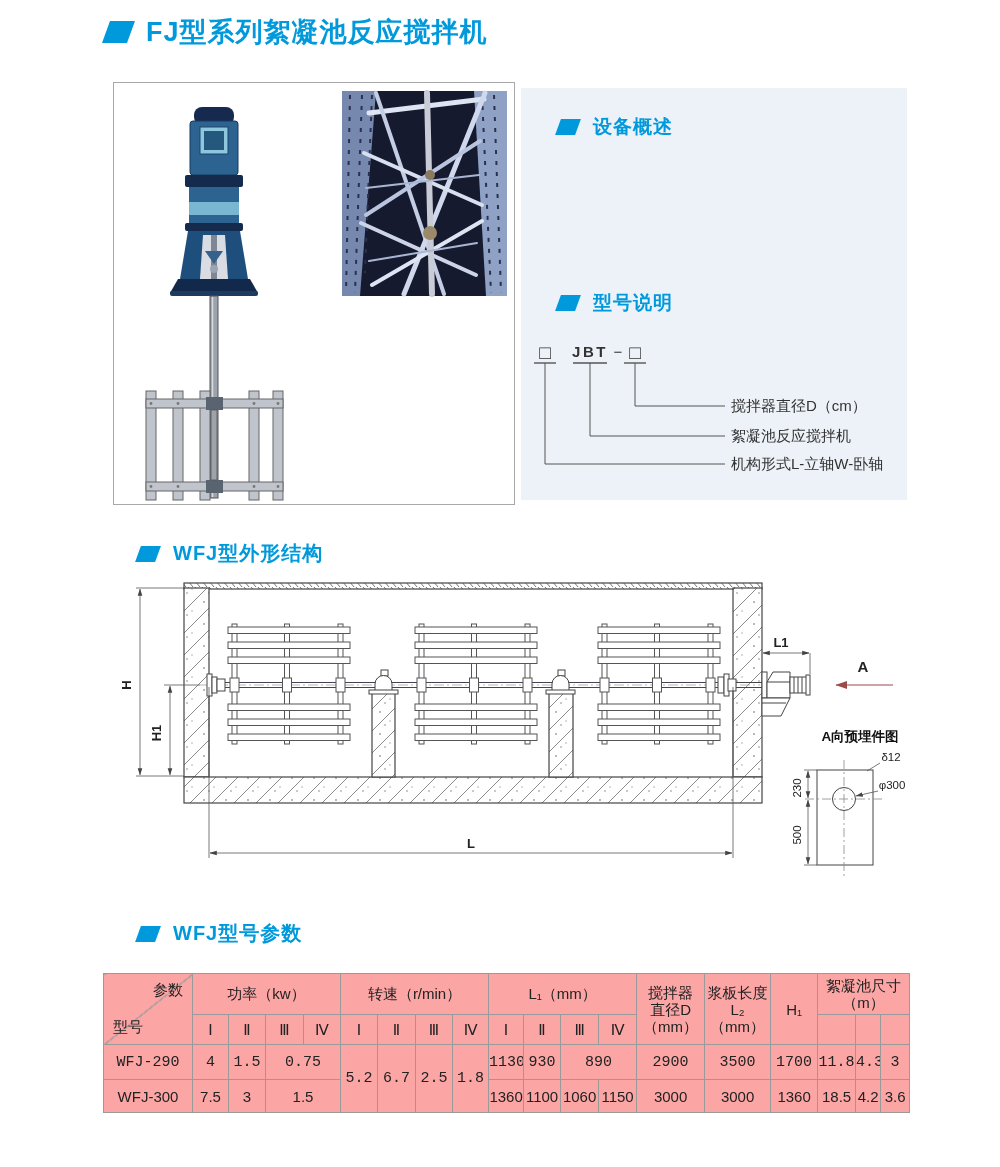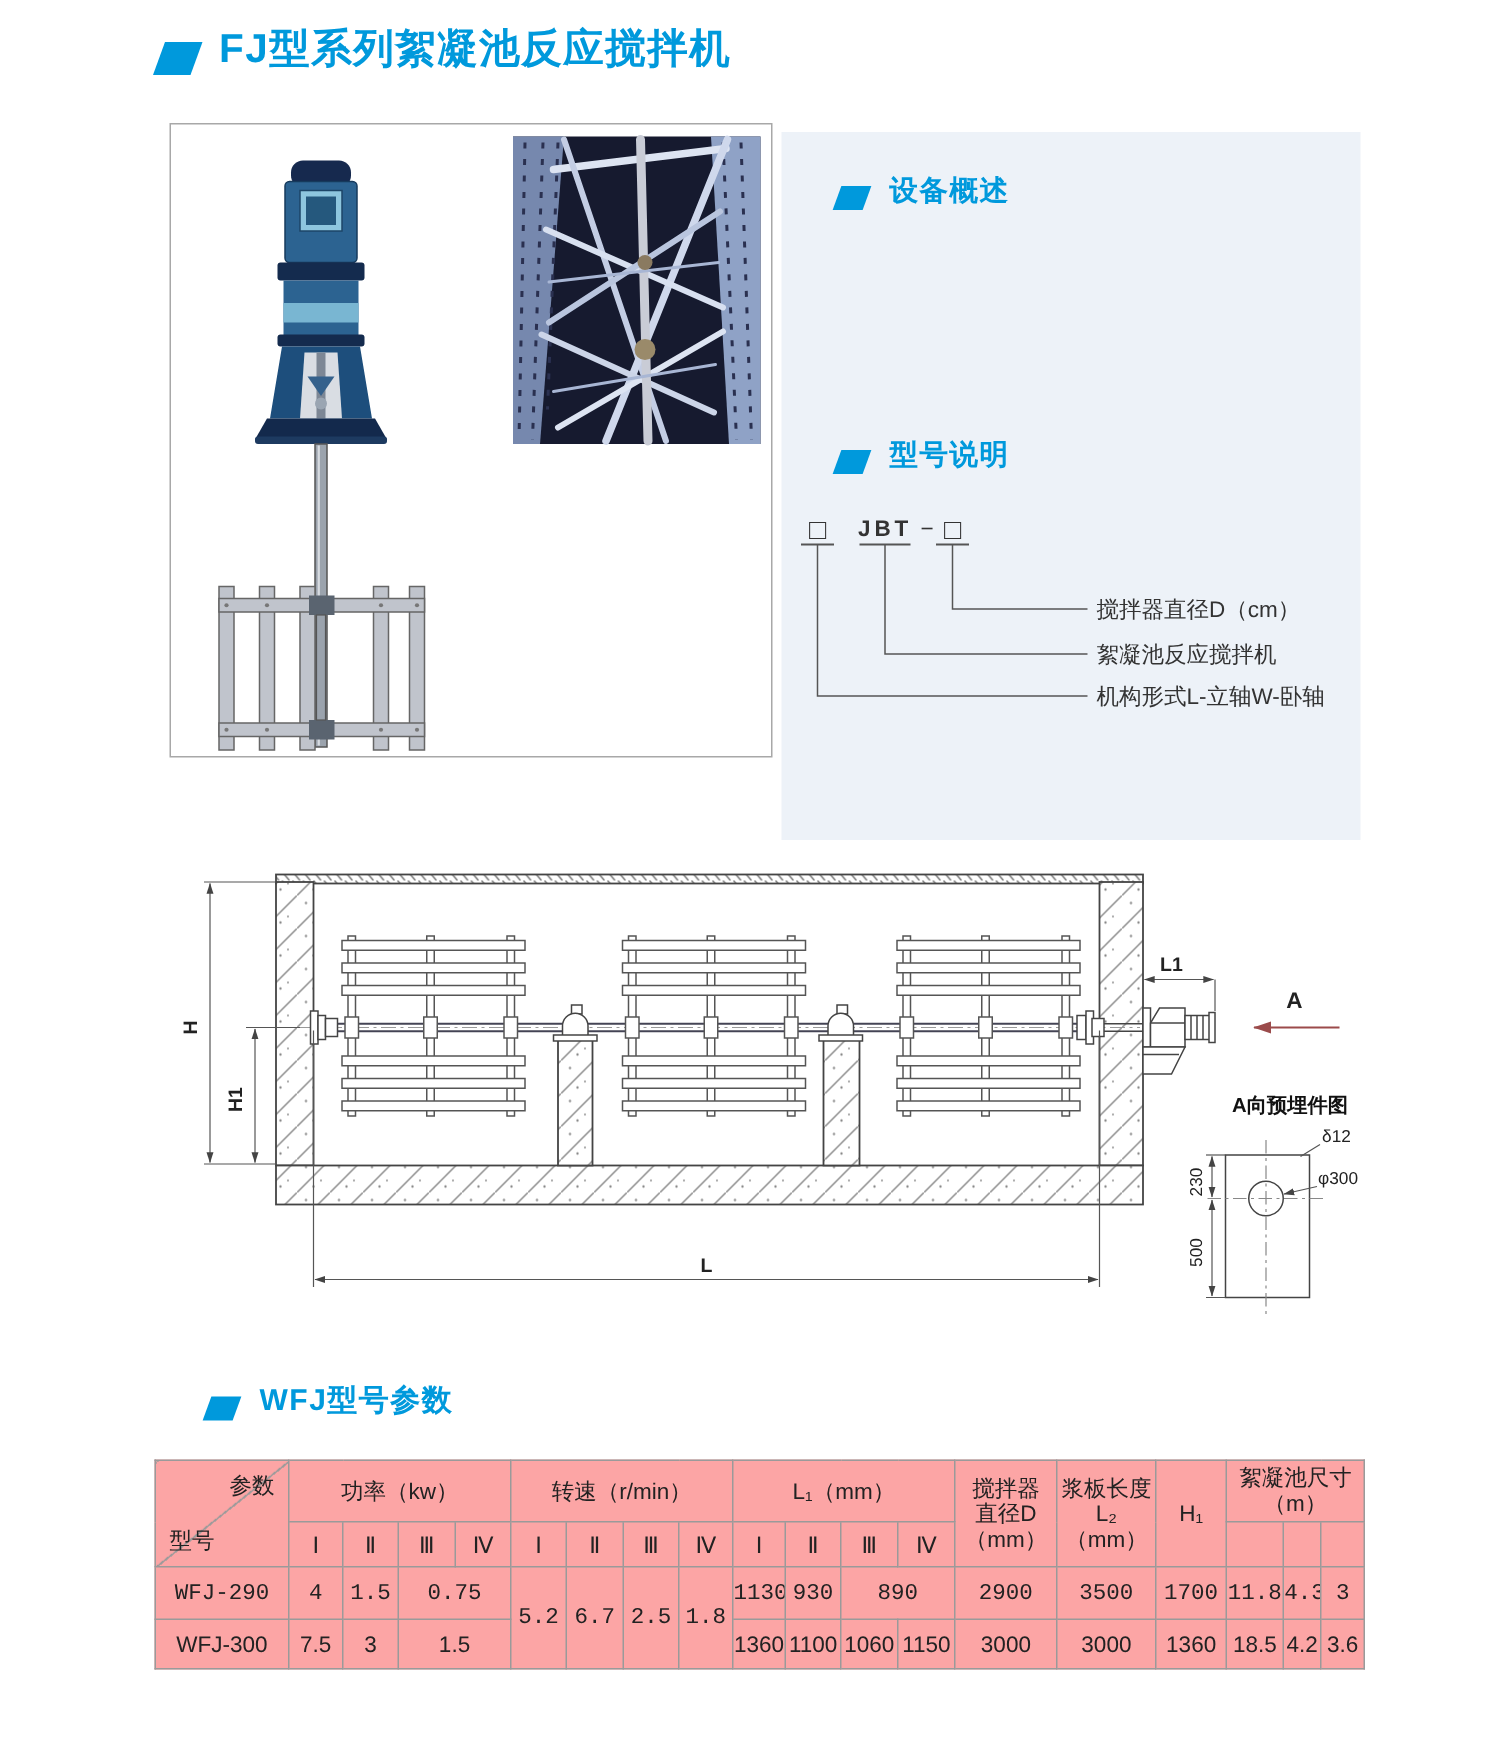--- a/index.html
+++ b/index.html
@@ -3,29 +3,29 @@
 <meta charset="utf-8">
 <style>
   html,body{margin:0;padding:0;}
   body{font-family:"Liberation Sans",sans-serif;background:#fff;}
   #page{position:relative;width:1000px;height:1167px;background:#ffffff;overflow:hidden;}
 
   .pg{display:inline-block;background:#0099dc;transform:skewX(-20deg);}
   .pg.lg{width:25px;height:22px;}
   .pg.sm{width:20px;height:16px;}
 
-  .sec-h{position:absolute;display:flex;align-items:flex-end;gap:15px;color:#0099dc;font-weight:bold;}
+  .sec-h{position:absolute;display:flex;align-items:center;gap:15px;color:#0099dc;font-weight:bold;}
   .sec-h .t{letter-spacing:1px;}
 
   #main-title{left:106px;top:14px;}
   #main-title .t{font-size:27px;}
 
   #image-box{position:absolute;left:113px;top:82px;width:400px;height:421px;border:1px solid #a8a8a8;background:#fff;}
 
-  #info-panel{position:absolute;left:521px;top:88px;width:386px;height:472px;background:#edf2f8;}
+  #info-panel{position:absolute;left:521px;top:88px;width:386px;height:412px;background:#edf2f8;}
   #overview-head{left:37px;top:26px;}
   #overview-head .t{font-size:19px;}
   #overview-body{position:absolute;left:35px;top:62px;width:322px;font-size:15px;line-height:25.5px;color:#3a3a3a;text-align:justify;letter-spacing:0.3px;margin:0;}
   #model-head{left:37px;top:202px;}
   #model-head .t{font-size:19px;}
   #model-svg{position:absolute;left:0;top:250px;}
 
   #structure-head{left:138px;top:540px;}
   #structure-head .t{font-size:20px;}
   #structure-svg{position:absolute;left:110px;top:575px;}
@@ -159,20 +159,24 @@
         <polyline points="24,25 24,126 204,126"></polyline>
       </g>
       <g fill="#333" font-size="15">
         <text x="210" y="73">搅拌器直径D（cm）</text>
         <text x="210" y="103">絮凝池反应搅拌机</text>
         <text x="210" y="131">机构形式L-立轴W-卧轴</text>
       </g>
     </svg>
   </div>
 
+  <div class="sec-h" id="structure-head">
+    <span class="pg sm"></span>
+    <span class="t">WFJ型外形结构</span>
+  </div>
 
   <svg id="structure-svg" width="800" height="340" viewBox="0 0 800 340">
     <defs>
       <pattern id="hatch" patternUnits="userSpaceOnUse" width="22" height="22">
         <rect width="22" height="22" fill="#ffffff"></rect>
         <line x1="0" y1="22" x2="22" y2="0" stroke="#8a8a8a" stroke-width="1"></line>
         <circle cx="6" cy="5" r="0.9" fill="#999"></circle>
         <circle cx="16" cy="14" r="0.7" fill="#999"></circle>
         <circle cx="11" cy="18" r="0.8" fill="#888"></circle>
       </pattern>

